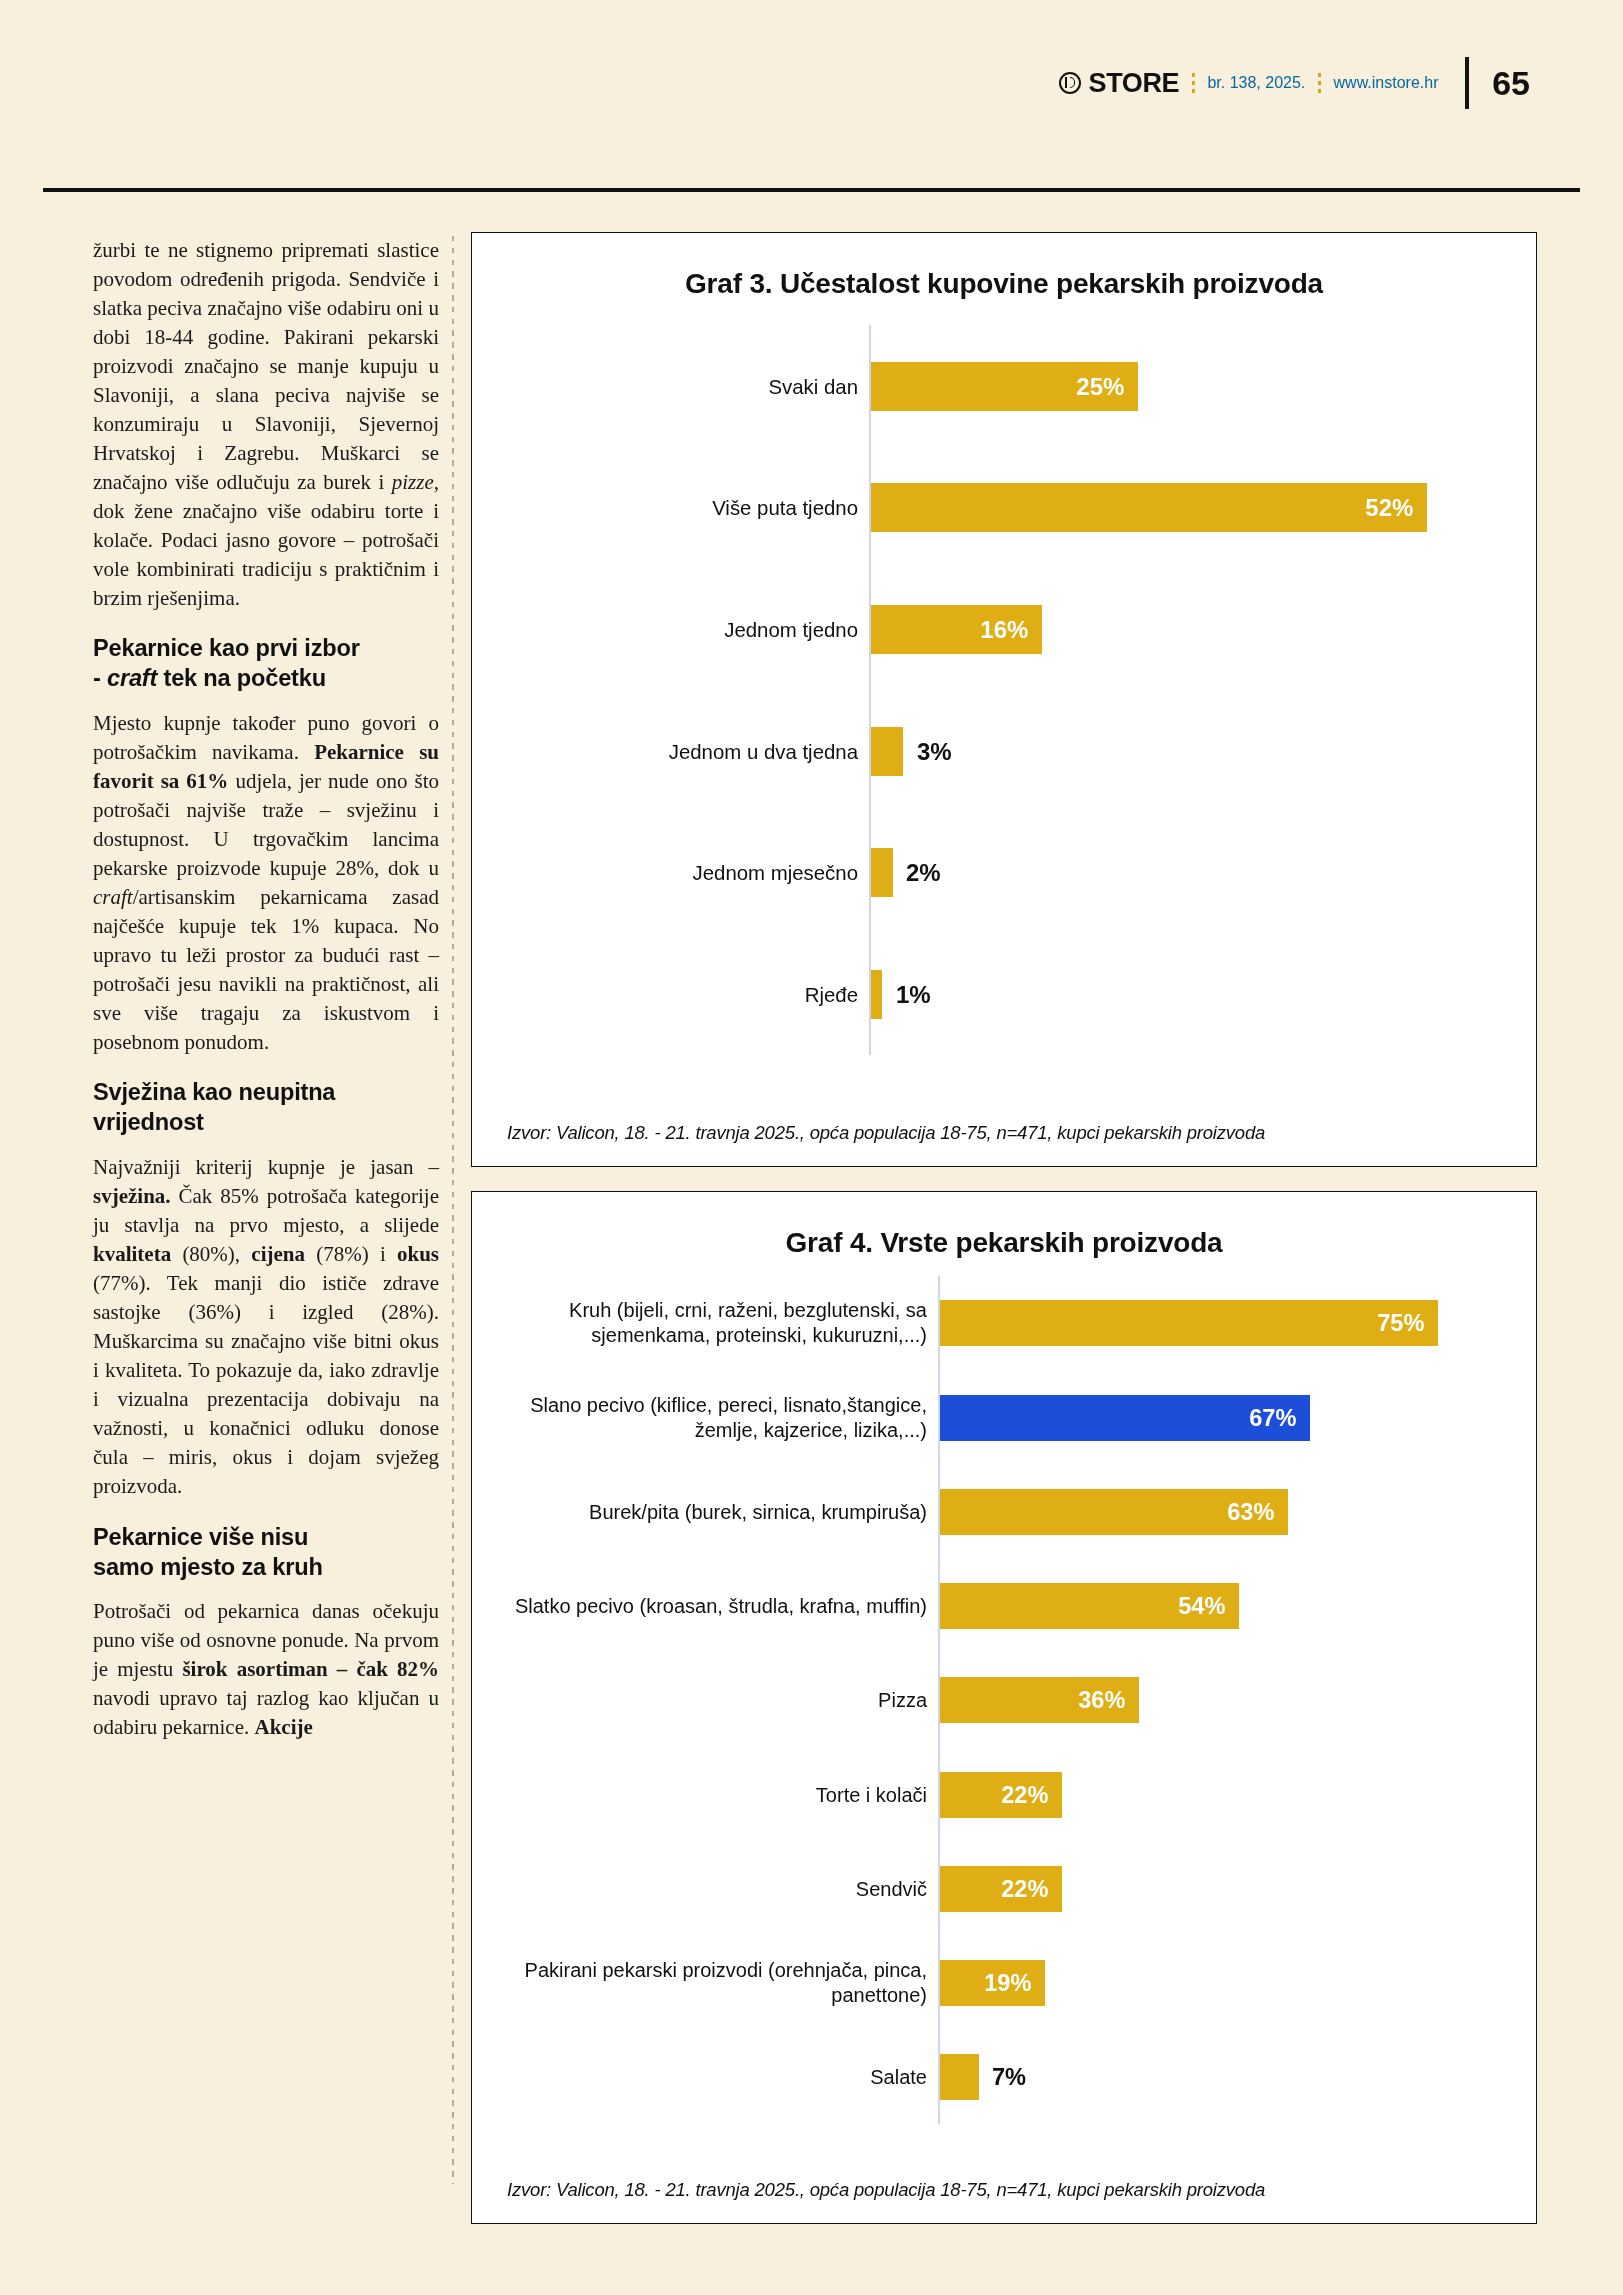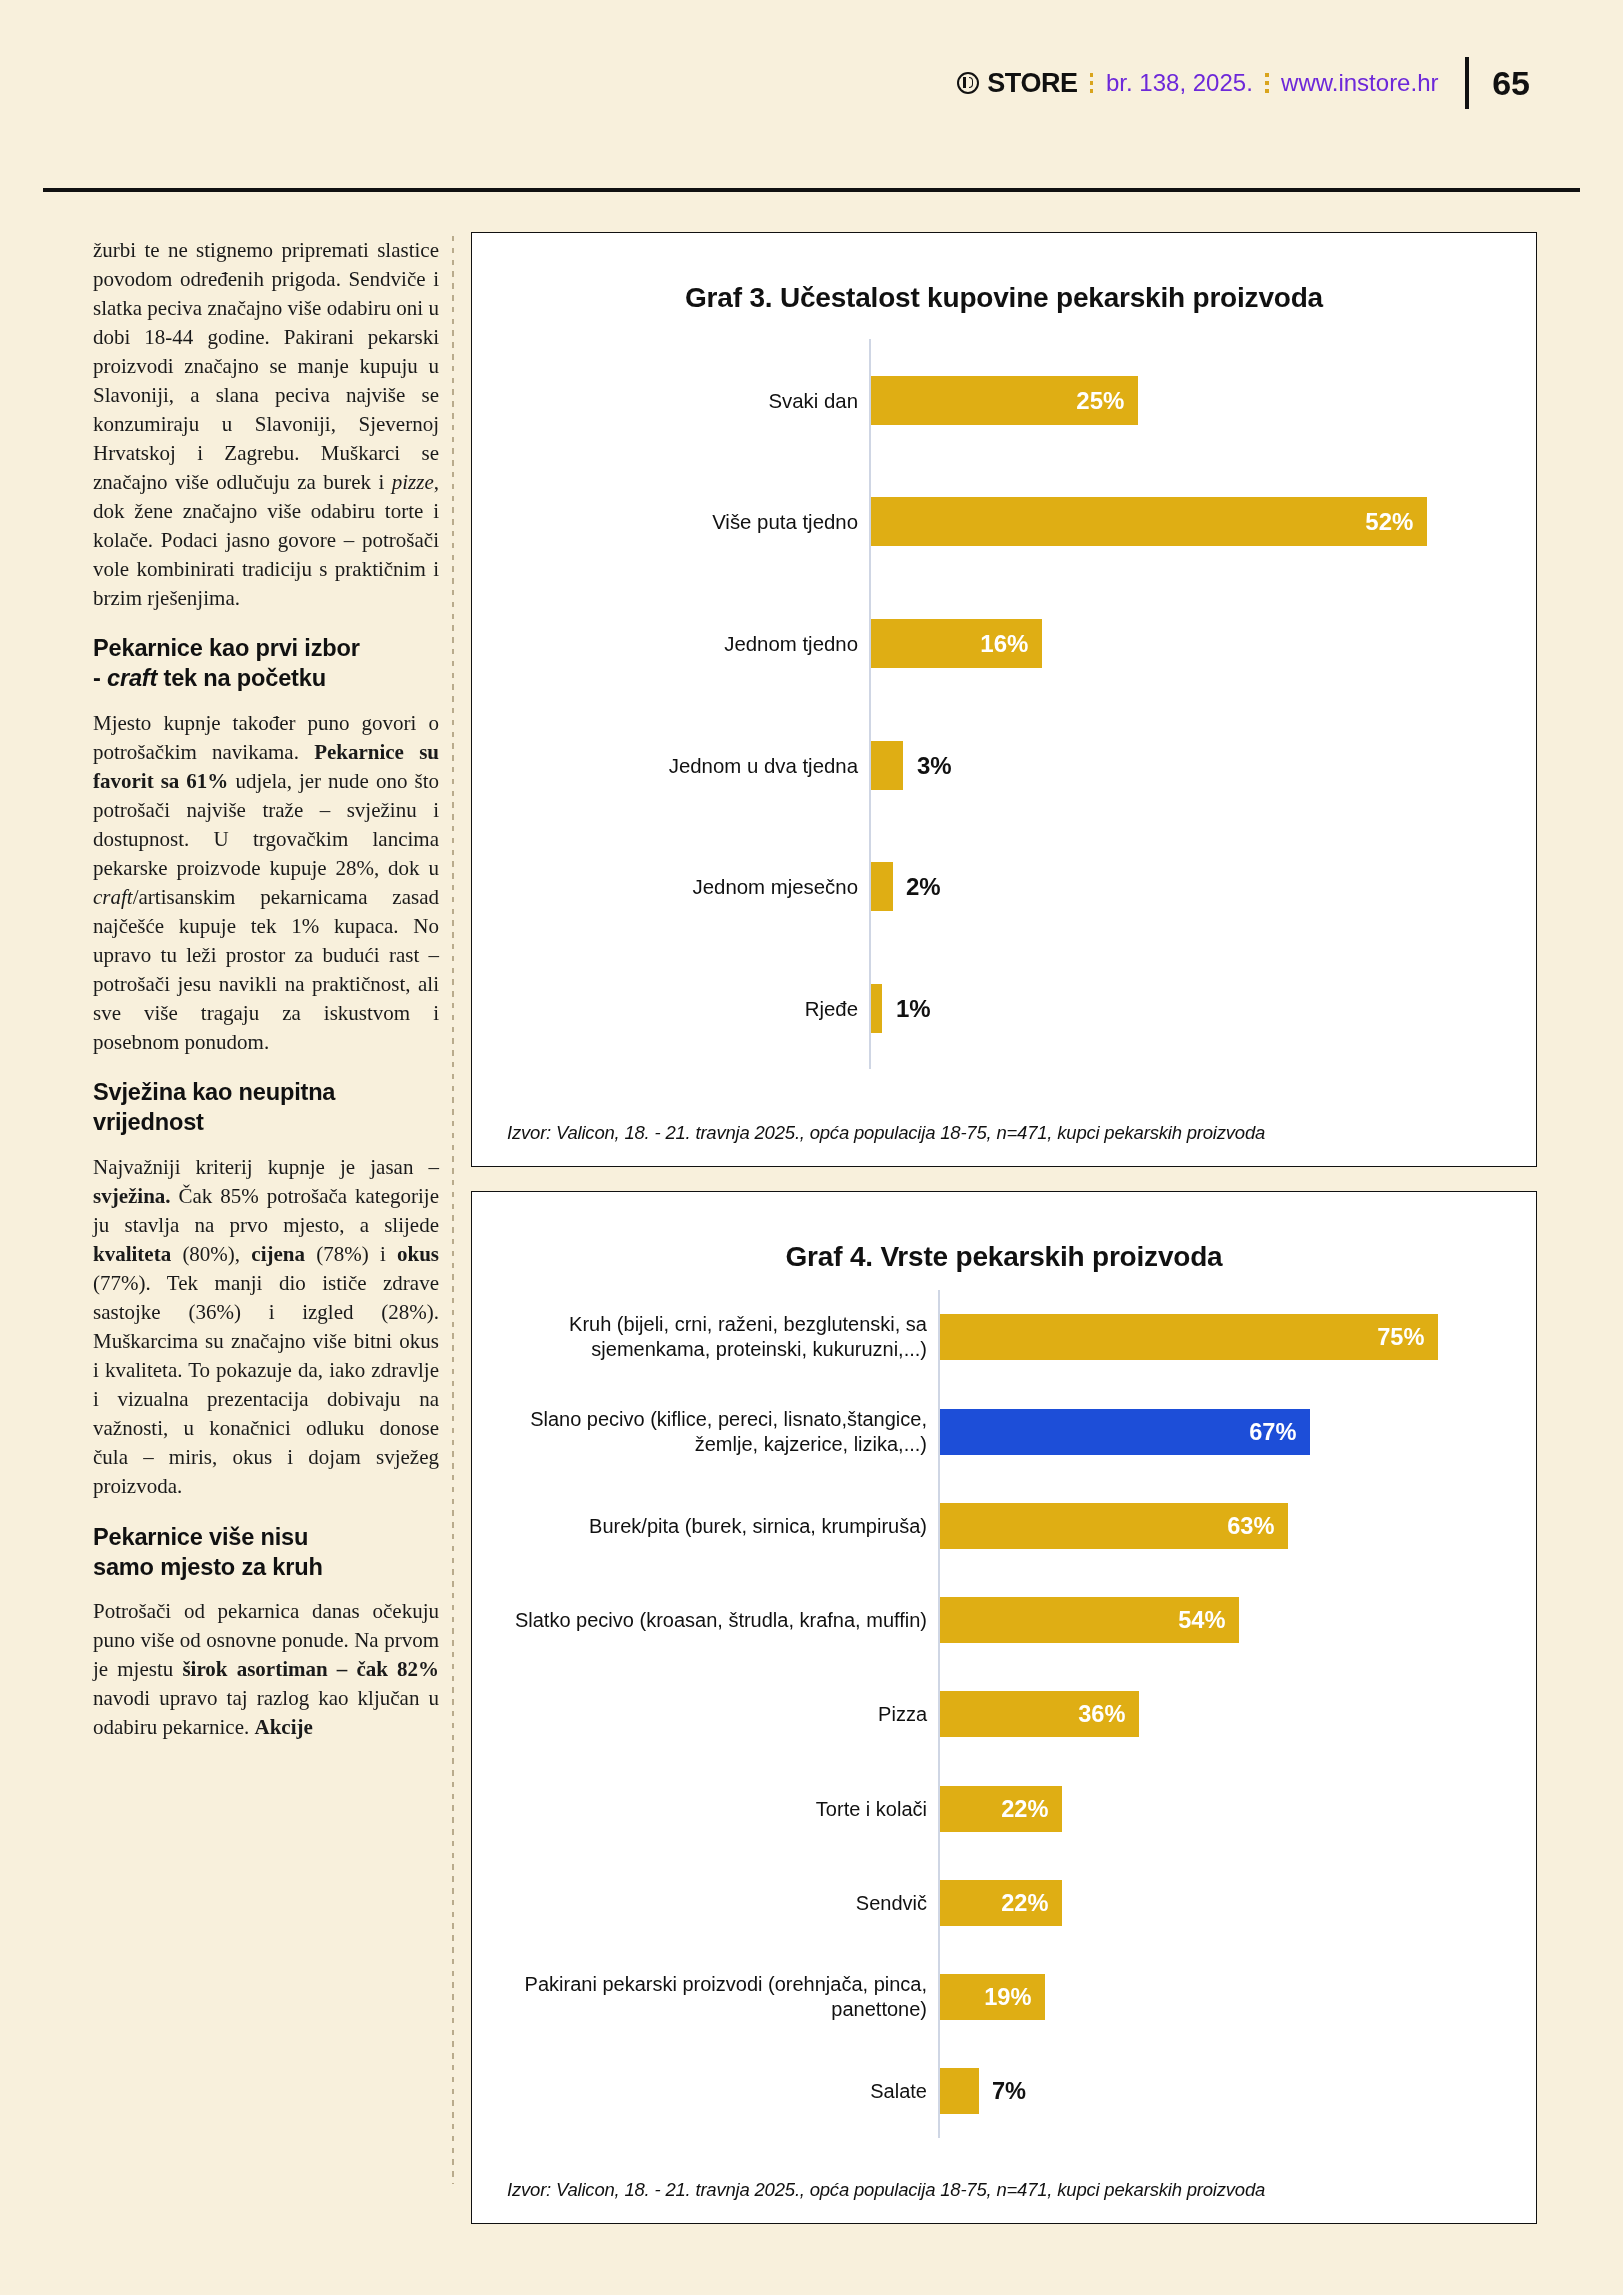--- a/index.html
+++ b/index.html
@@ -32,21 +32,21 @@
     content:""; position:absolute; left:3.9px; top:3.1px; width:2.4px; height:11px; background:#111;
   }
   .logo-mark:after{
     content:""; position:absolute; left:9.4px; top:3.1px; width:4.7px; height:11px;
     border:1.6px solid #111; border-left:none; border-radius:0 5.5px 5.5px 0; box-sizing:border-box;
   }
   .mast-sep{
     width:3.1px; height:20.4px; margin:0 12.6px;
     background:repeating-linear-gradient(to bottom,#D9A41C 0 3.9px,transparent 3.9px 7.9px);
   }
-  .mast-txt{ font-size:24px; color:#6d28d9; white-space:nowrap;}
+  .mast-txt{ font-size:16px; color:#0369a1; white-space:nowrap;}
   .mast-rule{ width:3.1px; height:52px; background:#111; margin:0 23.6px 0 27px;}
   .mast-page{ font-family:"Liberation Sans",sans-serif; font-weight:bold; font-size:34px; color:#111;}
 
   .head-line{
     position:absolute; left:43px; top:188px; width:1537px; height:3.9px; background:#111;
   }
 
   
   .col{
     position:absolute; left:93px; top:236px; width:346px;
@@ -72,21 +72,21 @@
   
   .panel{
     position:absolute; background:#fff; border:1.6px solid #111; box-sizing:border-box;
   }
   #panel-graf3{ left:471px; top:232px; width:1066px; height:935px;}
   #panel-graf4{ left:471px; top:1191px; width:1066px; height:1033px;}
 
   .panel-title{
     font-family:"Liberation Sans",sans-serif;
     font-weight:bold; font-size:28px; color:#111; text-align:center;
-    padding-top:49px; letter-spacing:-0.2px;
+    padding-top:35px; letter-spacing:-0.2px;
   }
   .panel-source{
     position:absolute; left:35px; bottom:22px; right:15.7px;
     font-family:"Liberation Sans",sans-serif;
     font-style:italic; font-size:18.5px; color:#111; letter-spacing:-0.2px;
   }
 
   
   .chart{ position:relative; }
   #chart3{ margin-top:25px; height:730px;}

